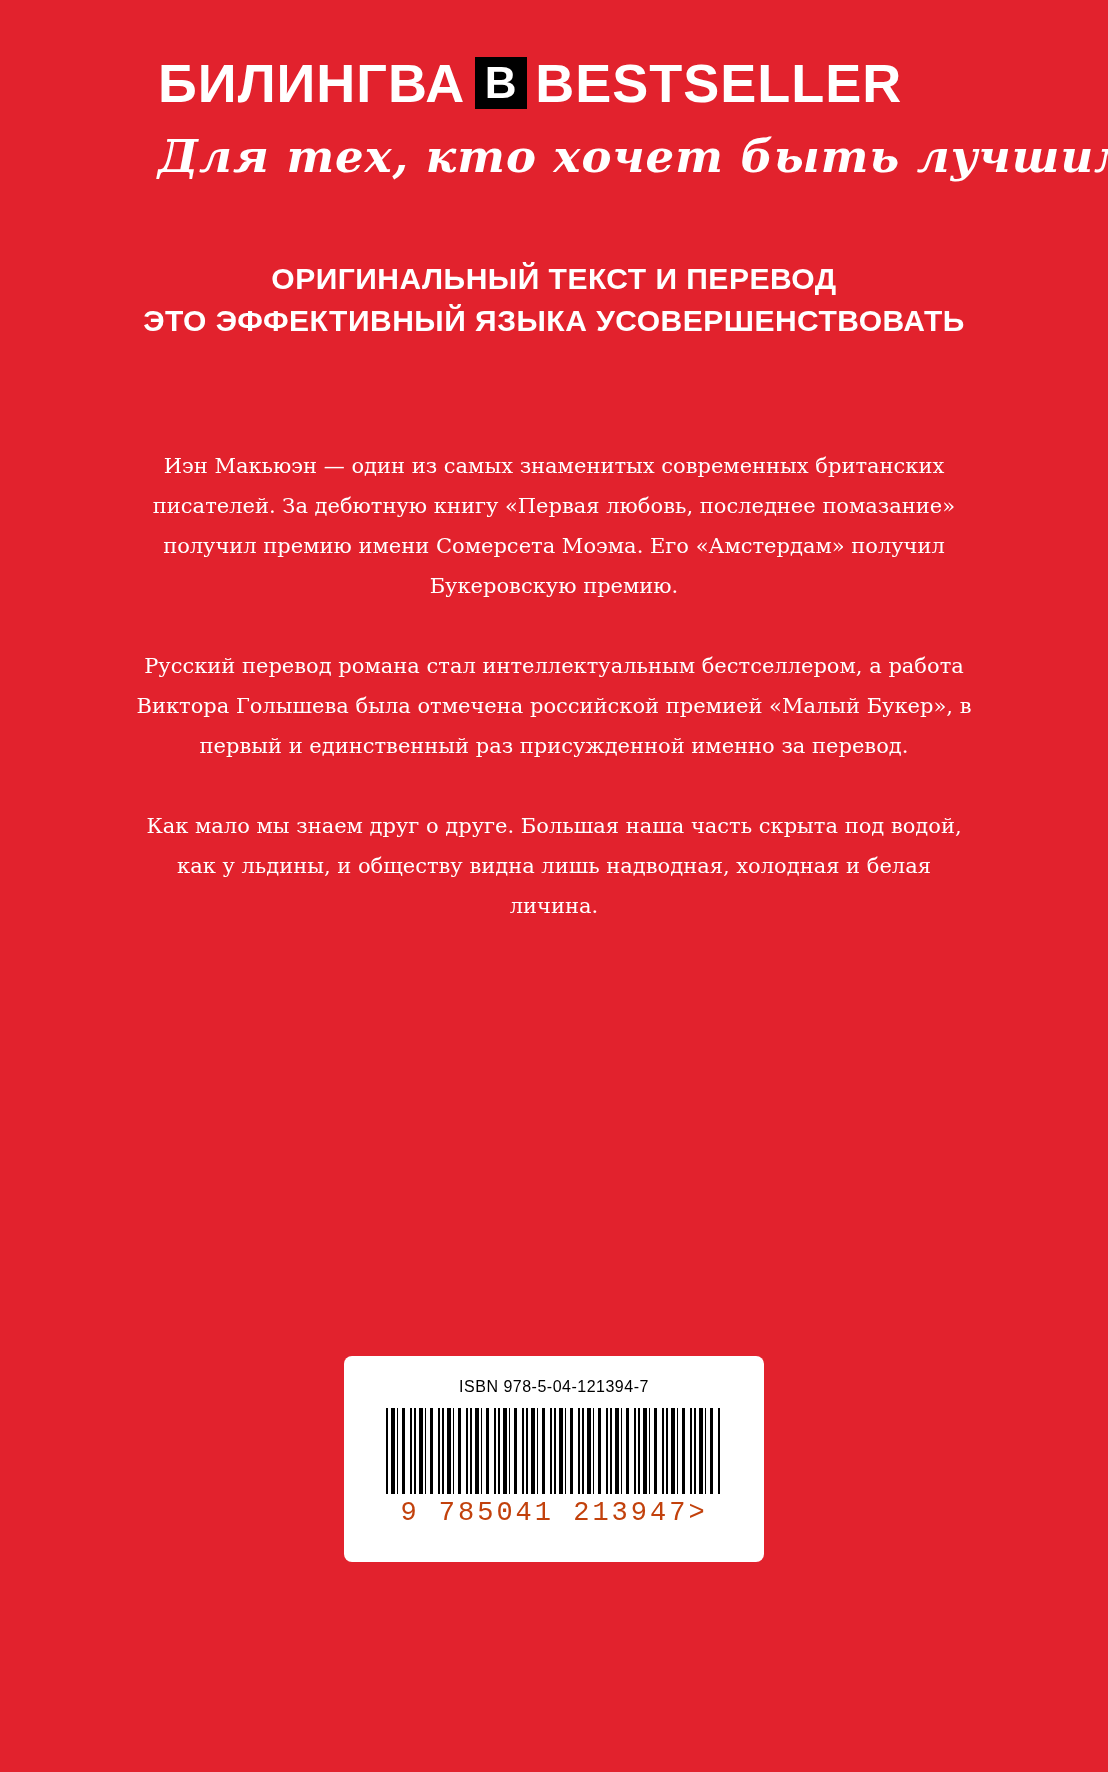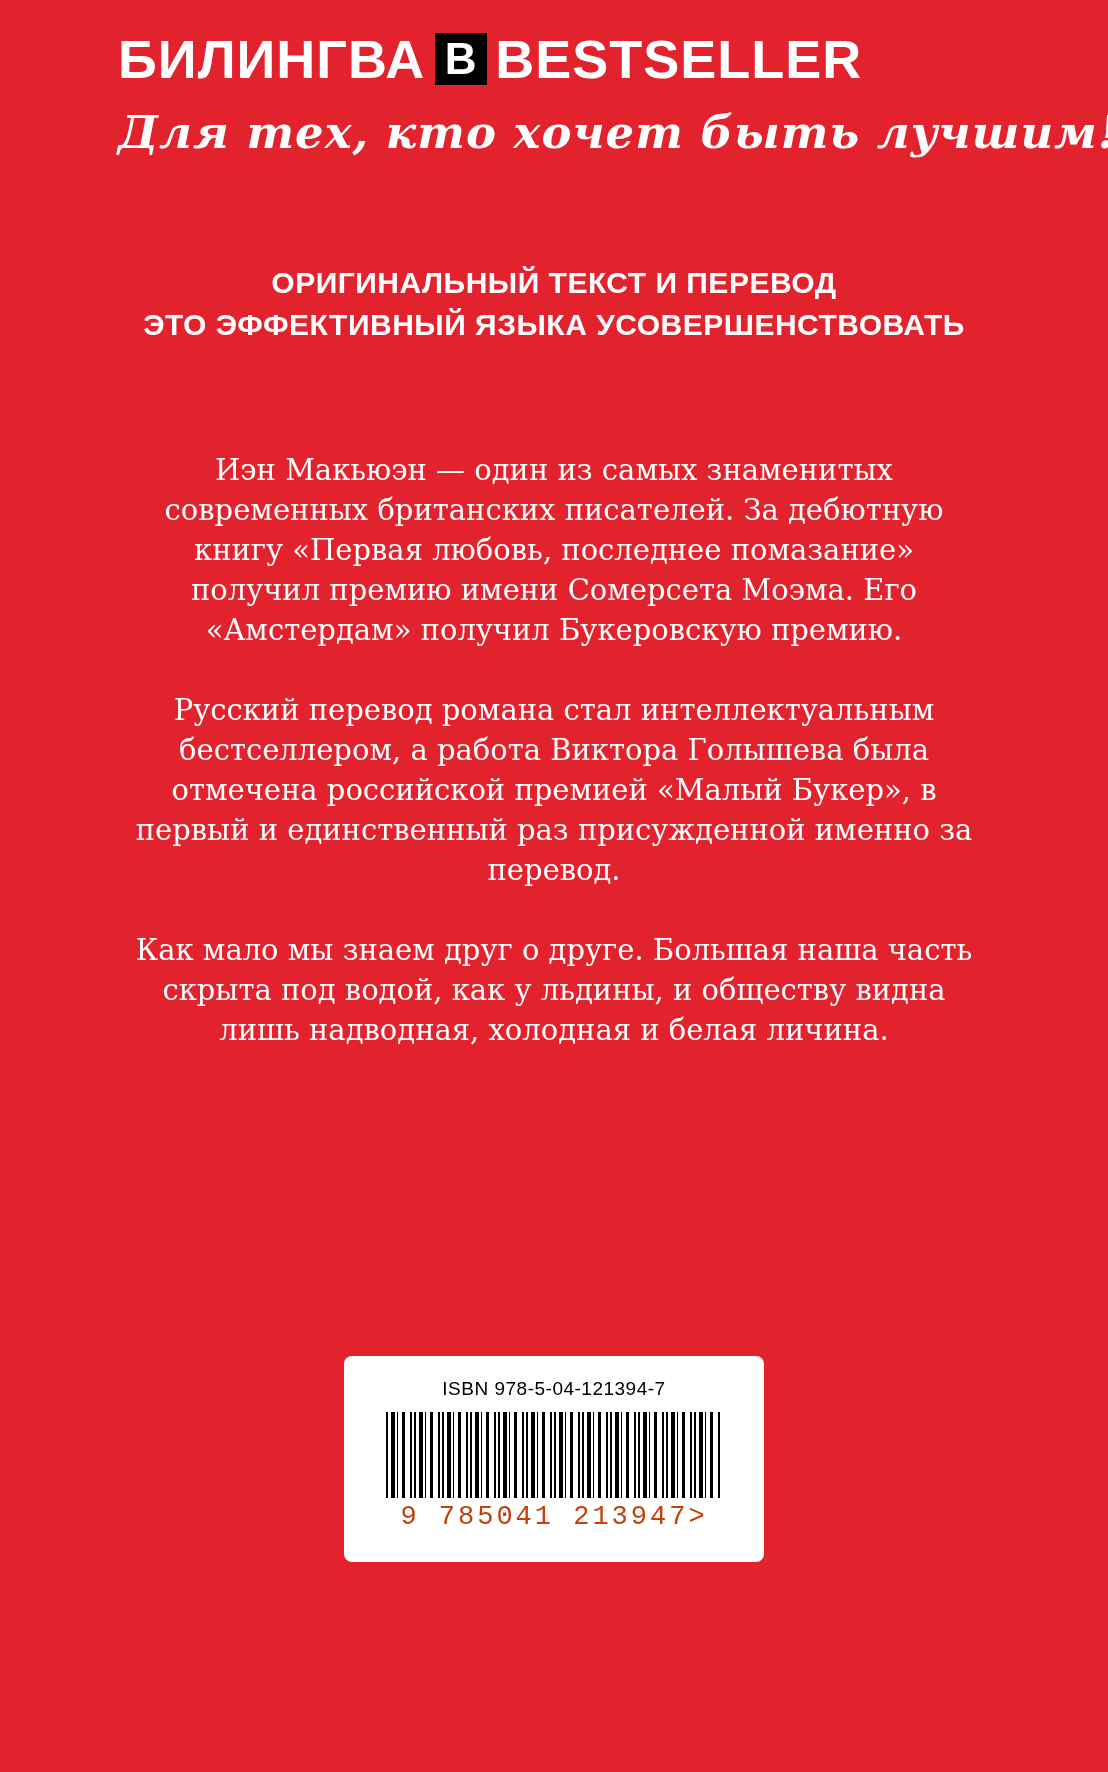--- a/index.html
+++ b/index.html
@@ -16,21 +16,22 @@
   .cover {
     position: relative;
     width: 1108px;
     height: 1772px;
     background: #e2222d;
     color: #ffffff;
   }
 
   
   .brand {
-    padding: 32px 0 0 118px;
+    padding: 56px 0 0 118px;
+    margin-left: 40px;
   }
   .brand-line {
     font-family: "Liberation Sans", sans-serif;
     font-weight: bold;
     font-size: 54px;
     letter-spacing: 1px;
     display: flex;
     align-items: center;
     line-height: 1;
     white-space: nowrap;
@@ -53,36 +54,36 @@
     font-style: italic;
     font-weight: bold;
     font-size: 45px;
     letter-spacing: 1px;
     line-height: 1.2;
     white-space: nowrap;
   }
 
   
   .intro {
-    margin-top: 102px;
+    margin-top: 74px;
     text-align: center;
     font-family: "Liberation Sans", sans-serif;
     font-weight: bold;
     font-size: 30px;
     line-height: 42px;
     letter-spacing: 0.5px;
   }
 
   
   .annotation {
     margin: 104px auto 0;
     max-width: 845px;
     text-align: center;
     font-family: "DejaVu Serif", serif;
-    font-size: 29px;
+    font-size: 21px;
     line-height: 40px;
   }
   .annotation p {
     margin: 0 0 40px 0;
   }
   .annotation p:last-child {
     margin-bottom: 0;
   }
 
   
@@ -95,21 +96,21 @@
     height: 206px;
     background: #ffffff;
     border-radius: 8px;
     color: #000000;
     text-align: center;
     box-sizing: border-box;
     padding-top: 22px;
   }
   .isbn-label {
     font-family: "Liberation Sans", sans-serif;
-    font-size: 19px;
+    font-size: 16px;
     letter-spacing: 0.5px;
     color: #000000;
   }
   .bars {
     width: 336px;
     height: 86px;
     margin: 12px auto 0;
     background: repeating-linear-gradient(90deg,
       #000 0 2px,  #fff 2px 5px,
       #000 5px 9px, #fff 9px 11px,

